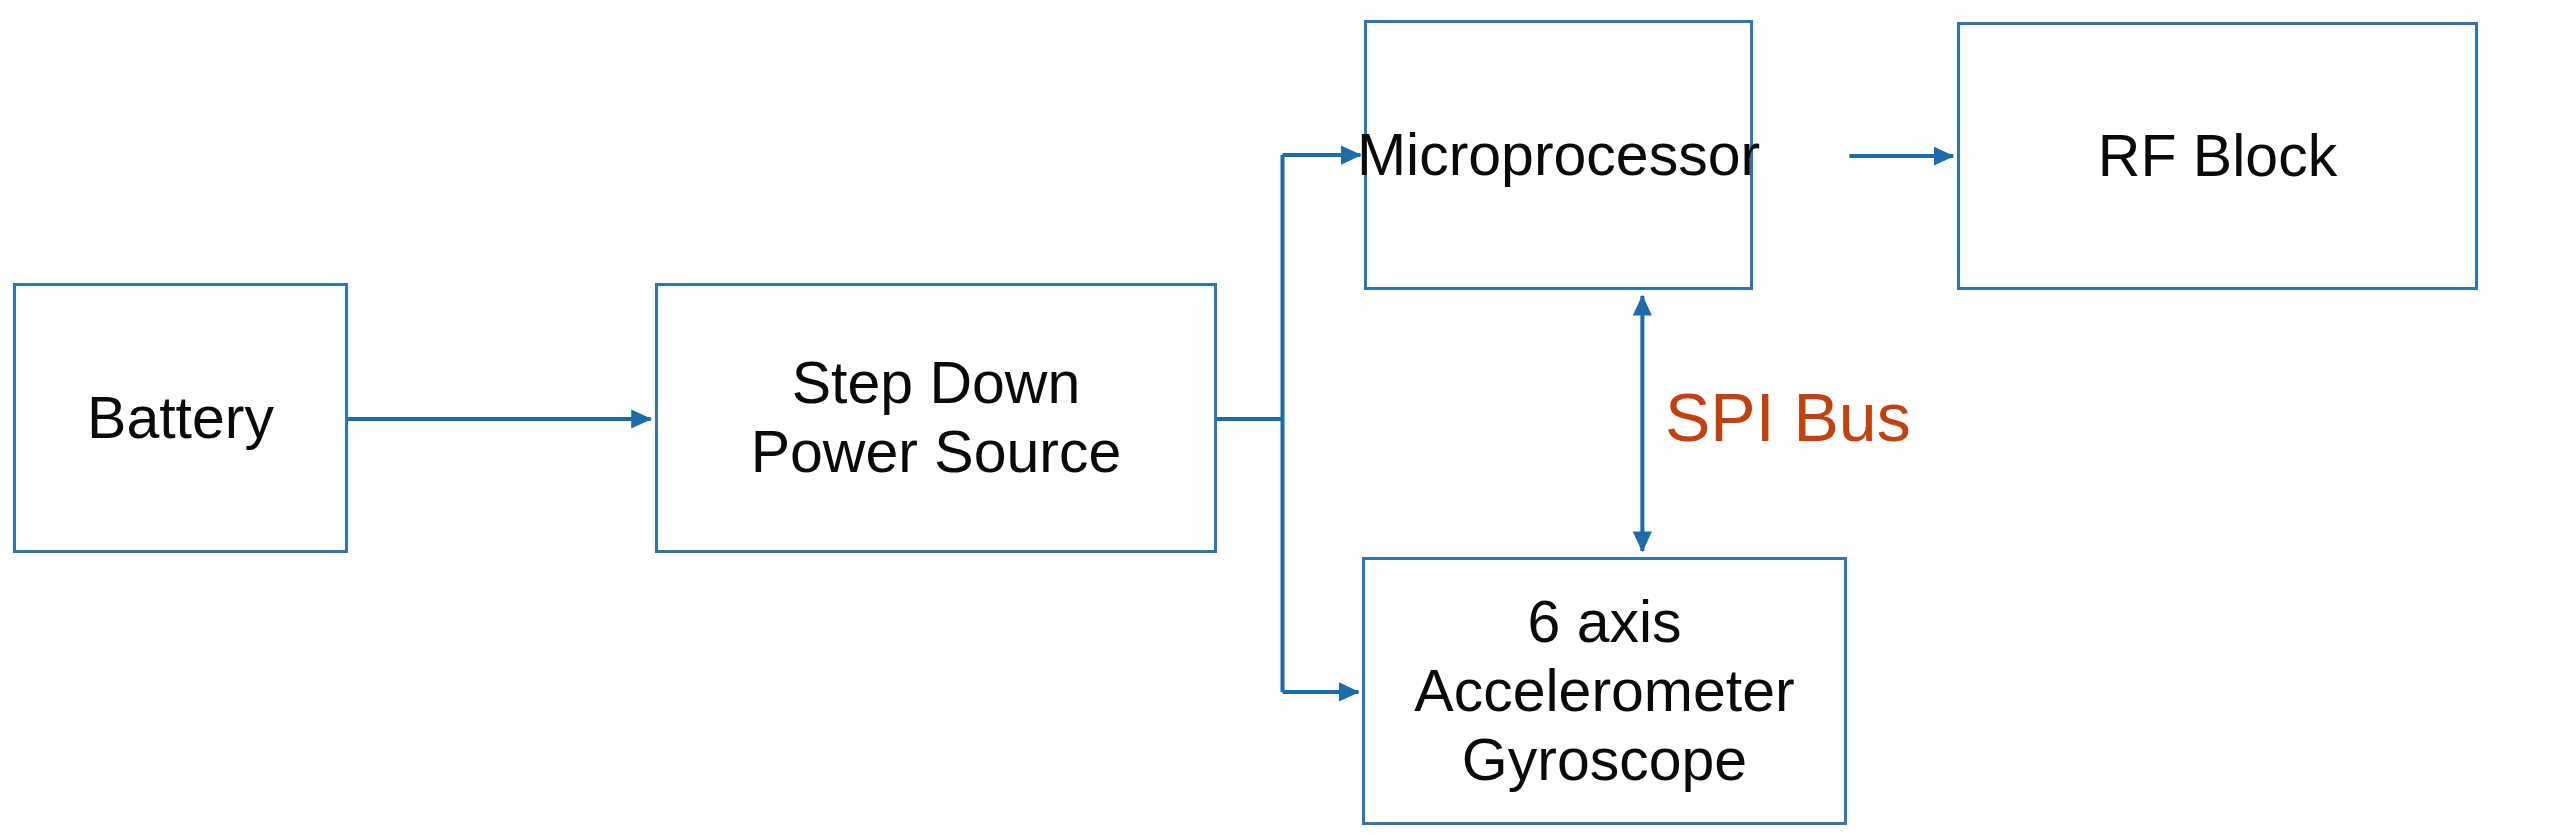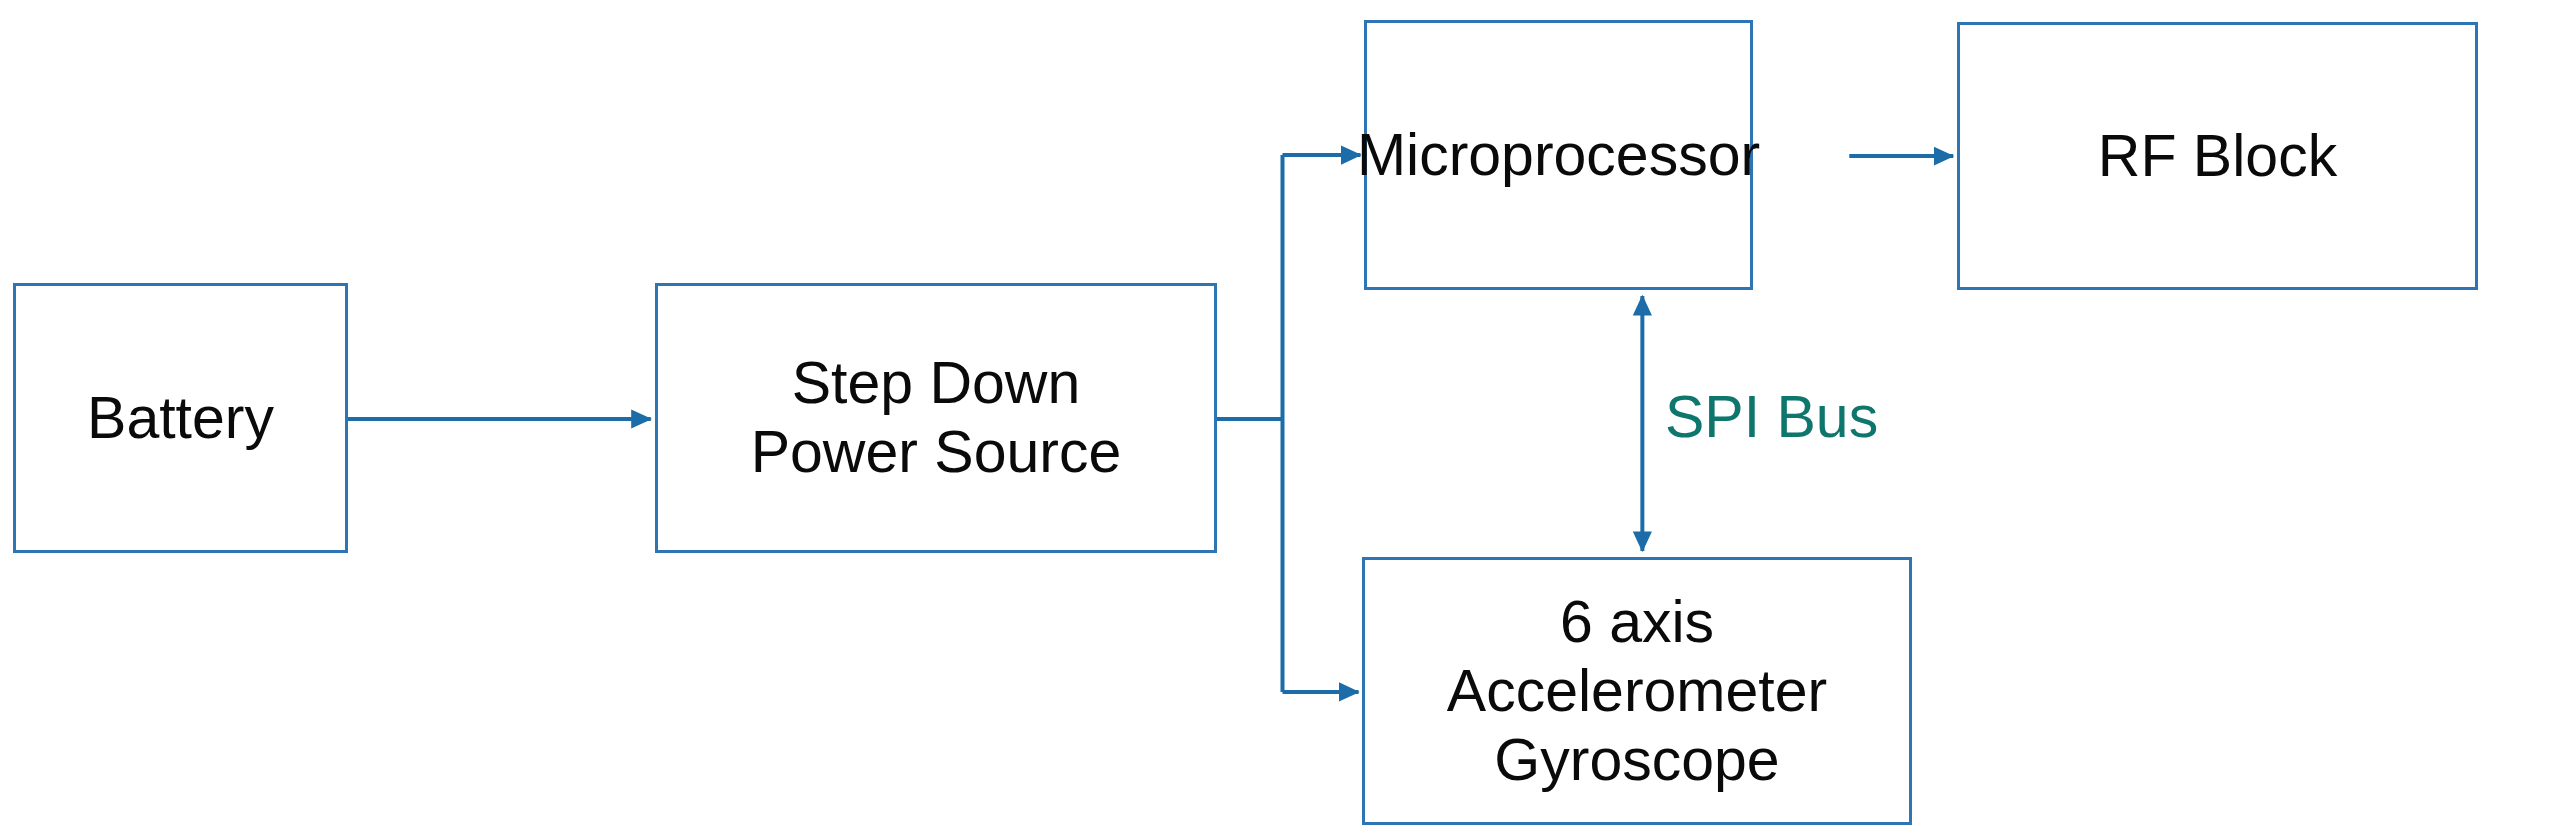--- a/index.html
+++ b/index.html
@@ -28,22 +28,22 @@
   .block-label {
     color: #0a0a0a;
     font-size: 59px;
     line-height: 69px;
     font-weight: 400;
     letter-spacing: 0px;
     white-space: pre-line;
   }
   .edge-label {
     position: absolute;
-    color: #0f766e;
-    font-size: 59px;
+    color: #c2410c;
+    font-size: 68px;
     line-height: 69px;
     white-space: nowrap;
   }
   svg.wires {
     position: absolute;
     left: 0;
     top: 0;
     width: 2576px;
     height: 836px;
     pointer-events: none;
@@ -98,21 +98,21 @@
   </div>
 
   <div class="block" style="left:1364px; top:20px; width:389px; height:270px;">
     <span class="block-label">Microprocessor</span>
   </div>
 
   <div class="block" style="left:1957px; top:22px; width:521px; height:268px;">
     <span class="block-label">RF Block</span>
   </div>
 
-  <div class="block" style="left:1362px; top:557px; width:550px; height:268px;">
+  <div class="block" style="left:1362px; top:557px; width:485px; height:268px;">
     <span class="block-label">6 axis
 Accelerometer
 Gyroscope</span>
   </div>
 
   <div class="edge-label" style="left:1665px; top:383px;">SPI Bus</div>
 
 </div>
 
 

